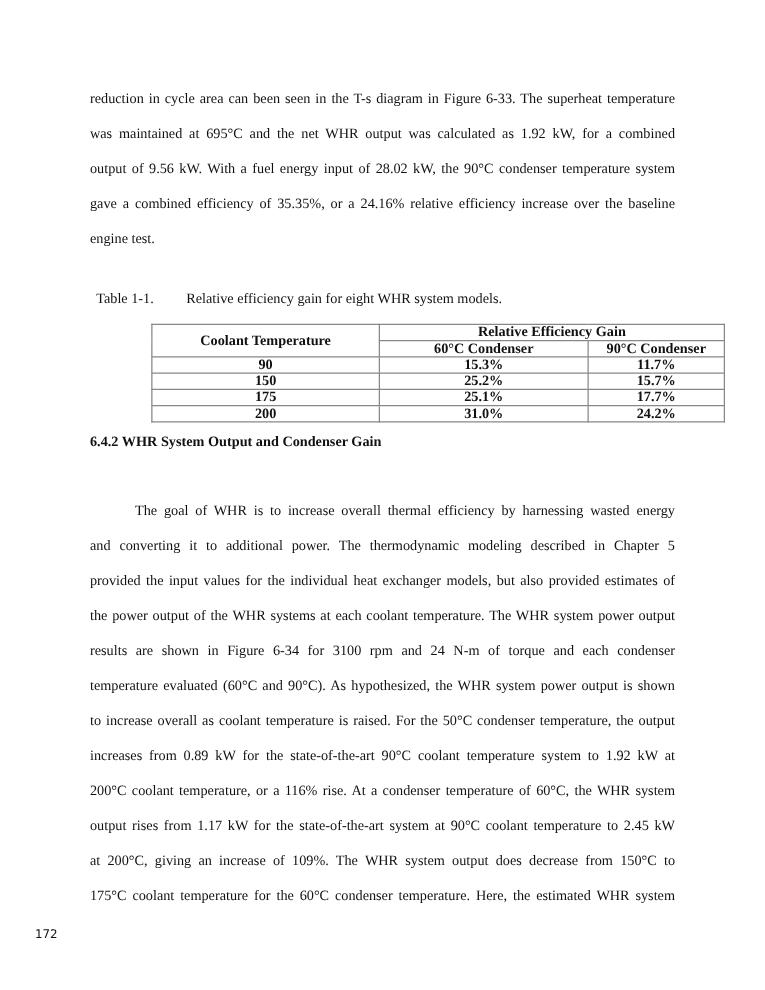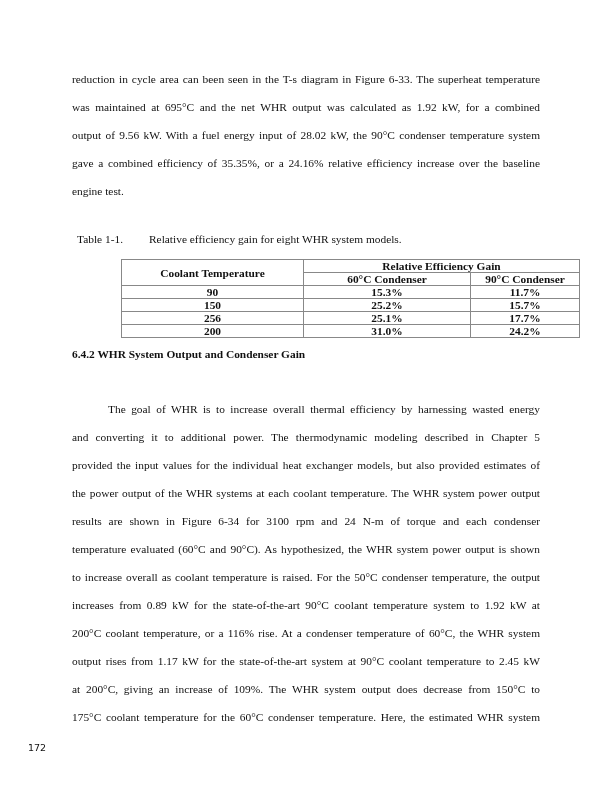--- a/index.html
+++ b/index.html
@@ -47,21 +47,21 @@
     <td>90</td>
     <td>15.3%</td>
     <td>11.7%</td>
   </tr>
   <tr>
     <td>150</td>
     <td>25.2%</td>
     <td>15.7%</td>
   </tr>
   <tr>
-    <td>256</td>
+    <td>175</td>
     <td>25.1%</td>
     <td>17.7%</td>
   </tr>
   <tr>
     <td>200</td>
     <td>31.0%</td>
     <td>24.2%</td>
   </tr>
 </tbody>
   </table>

